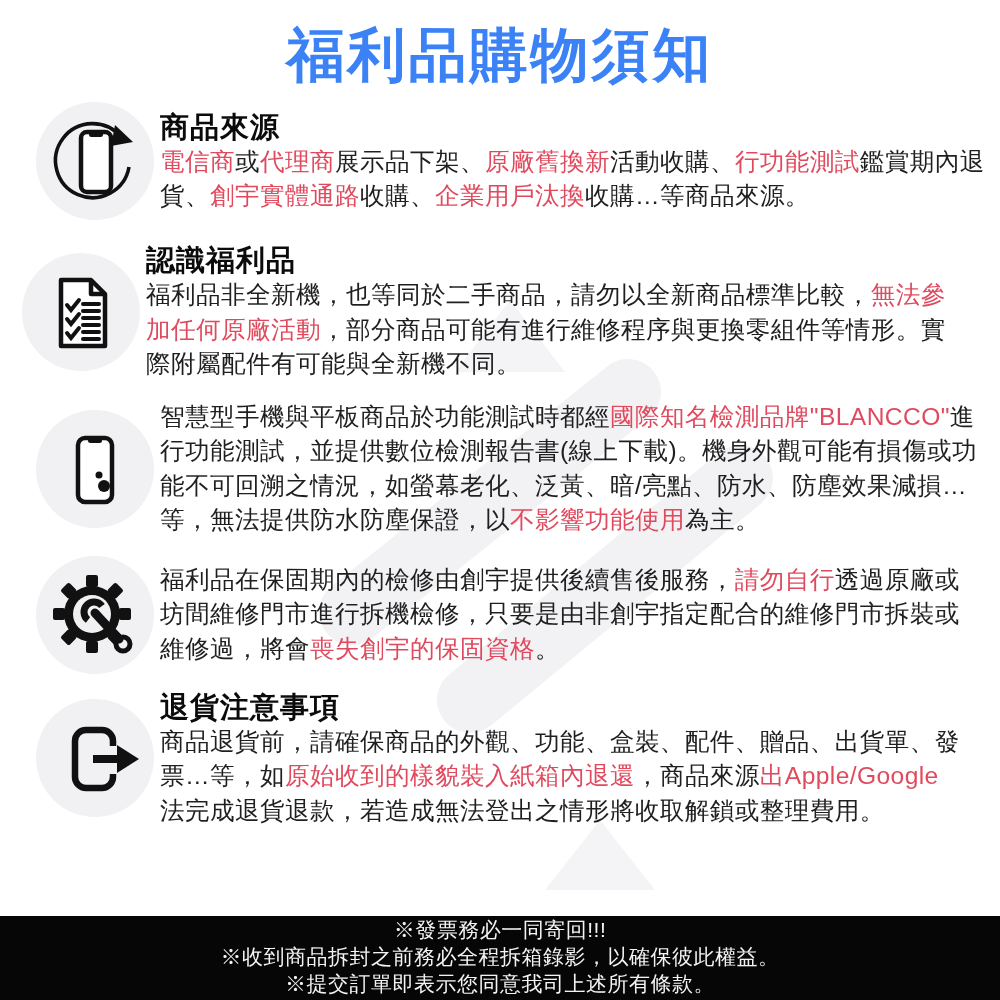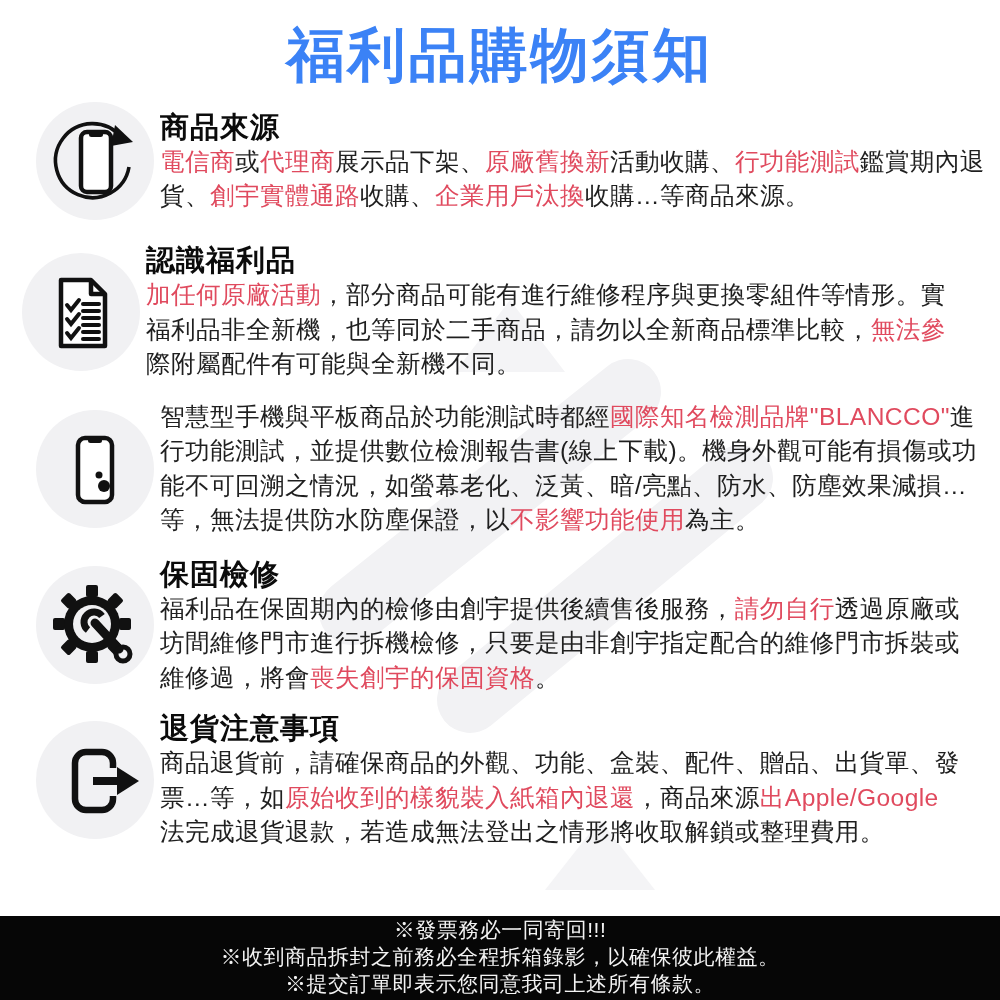--- a/index.html
+++ b/index.html
@@ -97,22 +97,22 @@
               <path d="M52 63 H68"></path>
             <path d="M36 71 l4 5 l8 -10"></path>
             <path d="M52 70 H68"></path>
               <path d="M52 77 H68"></path>
           </g>
         </svg>
       </div>
       <div class="sec-text">
         <h2>認識福利品</h2>
         <div class="tbody">
+            <div class="tline"><span>福利品非全新機，也等同於二手商品，請勿以全新商品標準比較，</span><span class="red">無法參</span></div>
             <div class="tline"><span class="red">加任何原廠活動</span><span>，部分商品可能有進行維修程序與更換零組件等情形。實</span></div>
-            <div class="tline"><span>福利品非全新機，也等同於二手商品，請勿以全新商品標準比較，</span><span class="red">無法參</span></div>
             <div class="tline"><span>際附屬配件有可能與全新機不同。</span></div>
           </div>
       </div>
     </section>
 
     <section class="sec sec-3">
       <div class="icon-circle">
         <svg width="100" height="100" viewBox="0 0 100 100">
           <rect x="33" y="19" width="34" height="64" rx="7" fill="#fff" stroke="#111" stroke-width="4.5"></rect>
           <rect x="43" y="19" width="14" height="5" rx="2.5" fill="#111"></rect>
@@ -148,21 +148,20 @@
             <circle cx="0" cy="0" r="19" fill="#f1f1f3"></circle>
           </g>
           <g>
             <path d="M50 48 L74 74" stroke="#111" stroke-width="9" stroke-linecap="round"></path>
             <circle cx="78" cy="79" r="7" fill="none" stroke="#111" stroke-width="5"></circle>
             <path d="M43 55 a 10 10 0 1 1 14 -14" fill="none" stroke="#111" stroke-width="7"></path>
           </g>
         </svg>
       </div>
       <div class="sec-text">
-        <h2>保固檢修</h2>
         <div class="tbody">
             <div class="tline"><span>福利品在保固期內的檢修由創宇提供後續售後服務，</span><span class="red">請勿自行</span><span>透過原廠或</span></div>
             <div class="tline"><span>坊間維修門市進行拆機檢修，只要是由非創宇指定配合的維修門市拆裝或</span></div>
             <div class="tline"><span>維修過，將會</span><span class="red">喪失創宇的保固資格</span><span>。</span></div>
           </div>
       </div>
     </section>
 
     <section class="sec sec-5">
       <div class="icon-circle">

